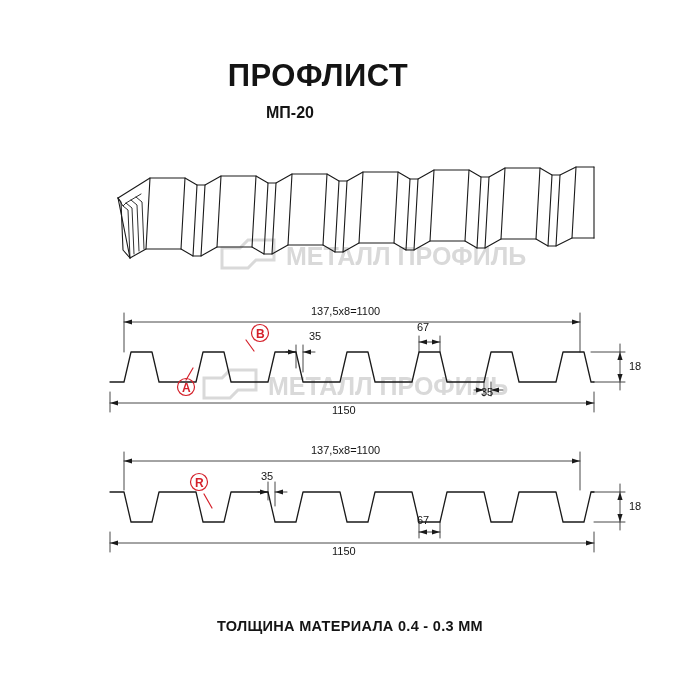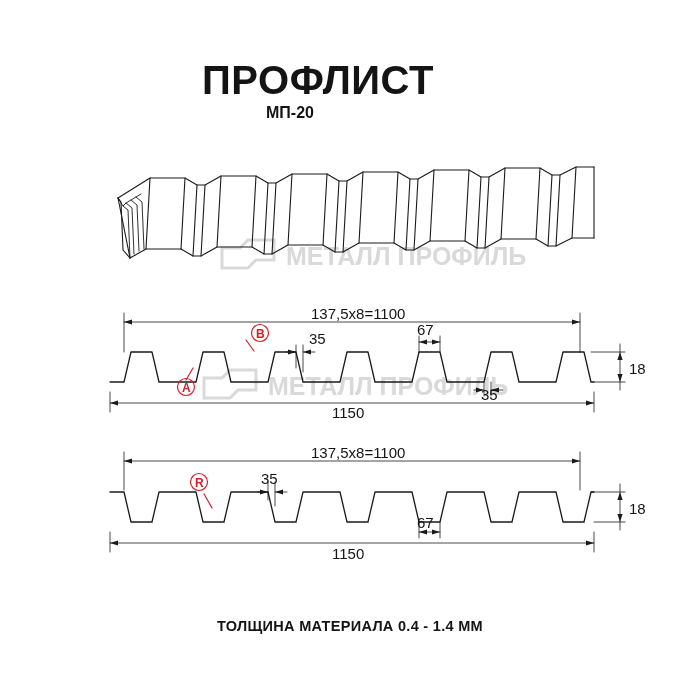--- a/index.html
+++ b/index.html
@@ -20,21 +20,21 @@
     width: 700px;
     height: 700px;
   }
   
   .title {
     position: absolute;
     top: 58px;
     left: 0;
     width: 636px;
     text-align: center;
-    font-size: 40px;
+    font-size: 31px;
     font-weight: bold;
     letter-spacing: 0.5px;
     color: #141414;
   }
   .subtitle {
     position: absolute;
     top: 104px;
     left: 0;
     width: 580px;
     text-align: center;
@@ -62,21 +62,21 @@
   }
   .wm-layer {
     position: absolute;
     inset: 0;
     width: 700px;
     height: 700px;
     pointer-events: none;
   }
   .dim-label {
     position: absolute;
-    font-size: 15px;
+    font-size: 11px;
     color: #141414;
     white-space: nowrap;
     font-family: "Liberation Sans", sans-serif;
   }
   .ref-letter {
     position: absolute;
     font-size: 12px;
     font-weight: bold;
     color: #d4202a;
     font-family: "Liberation Sans", sans-serif;
@@ -258,21 +258,21 @@
 
       <g stroke="#d4202a" stroke-width="1.2">
         <path d="M212,508 L204,494"></path>
       </g>
       <circle cx="199" cy="482" r="8.5" fill="none" stroke="#d4202a" stroke-width="1.2"></circle>
     </g>
   </svg>
 
   <div class="title">ПРОФЛИСТ</div>
   <div class="subtitle">МП-20</div>
-  <div class="footer-note">ТОЛЩИНА МАТЕРИАЛА 0.4 - 1.4 ММ</div>
+  <div class="footer-note">ТОЛЩИНА МАТЕРИАЛА 0.4 - 0.3 ММ</div>
 
   <div class="dim-label" style="left:311px; top:305px;">137,5х8=1100</div>
   <div class="dim-label" style="left:332px; top:404px;">1150</div>
   <div class="dim-label" style="left:629px; top:360px;">18</div>
   <div class="dim-label" style="left:309px; top:330px;">35</div>
   <div class="dim-label" style="left:417px; top:321px;">67</div>
   <div class="dim-label" style="left:481px; top:386px;">35</div>
 
   <div class="ref-letter" style="left:182px; top:381px;">A</div>
   <div class="ref-letter" style="left:256px; top:327px;">B</div>

